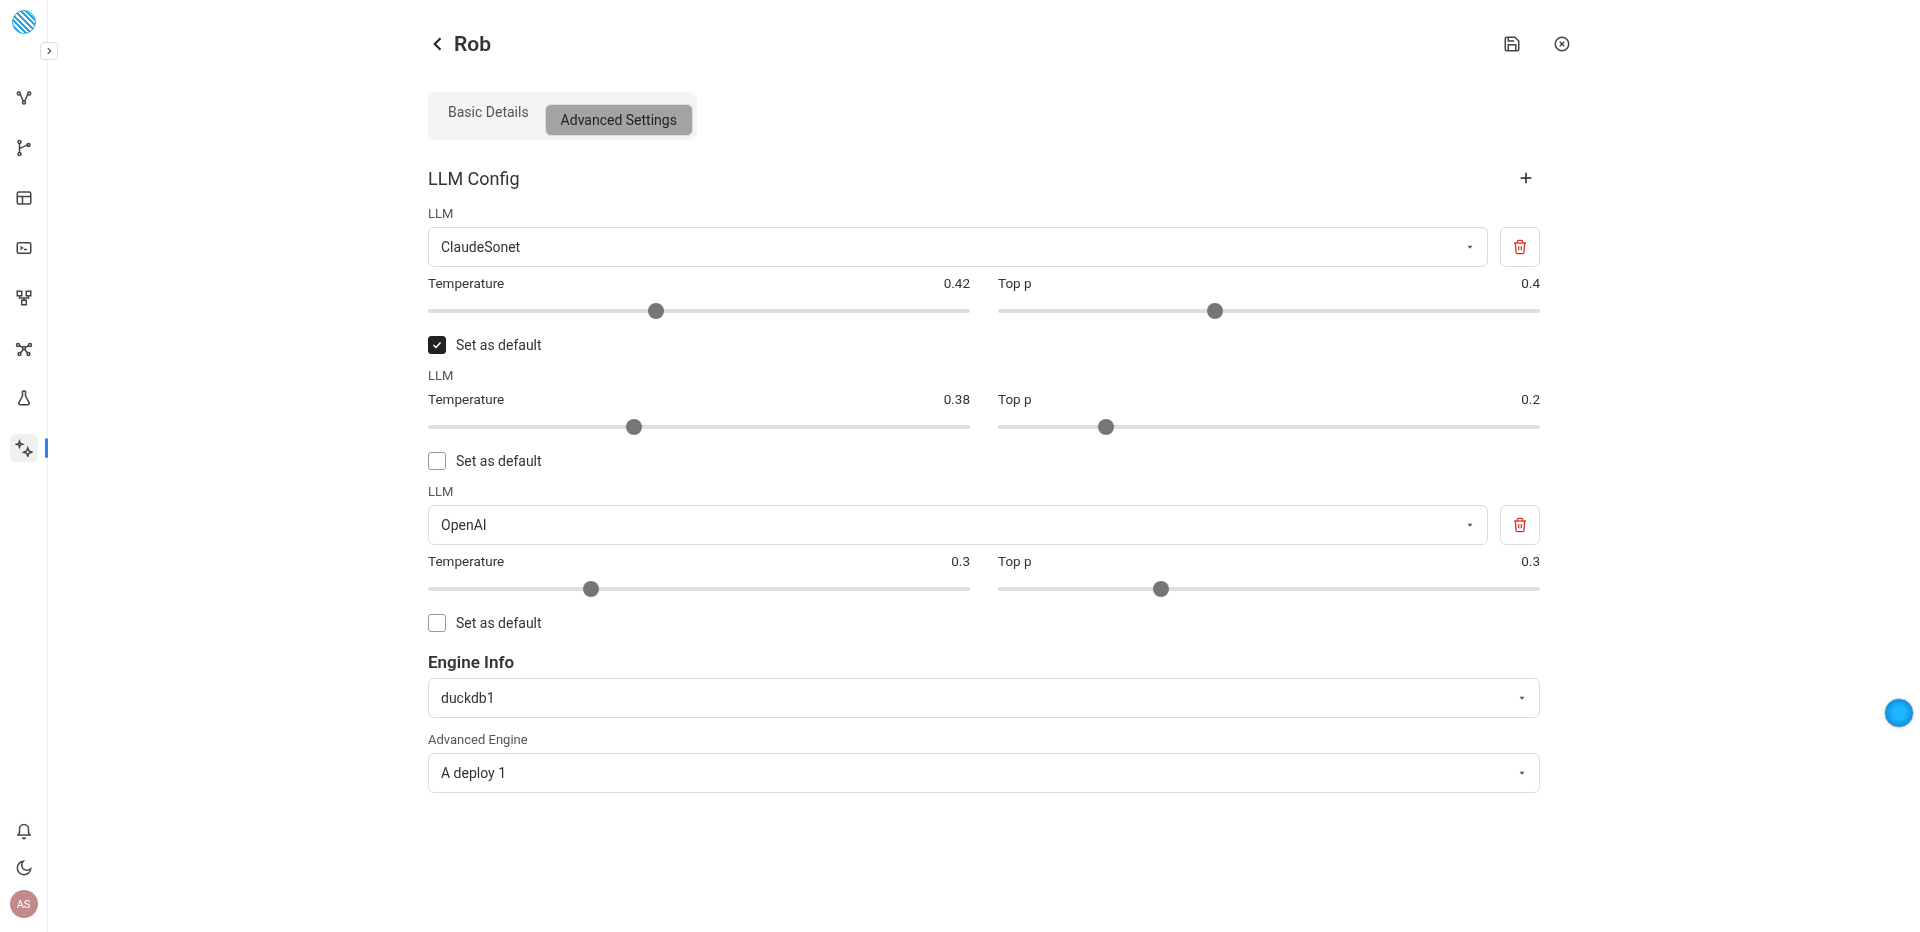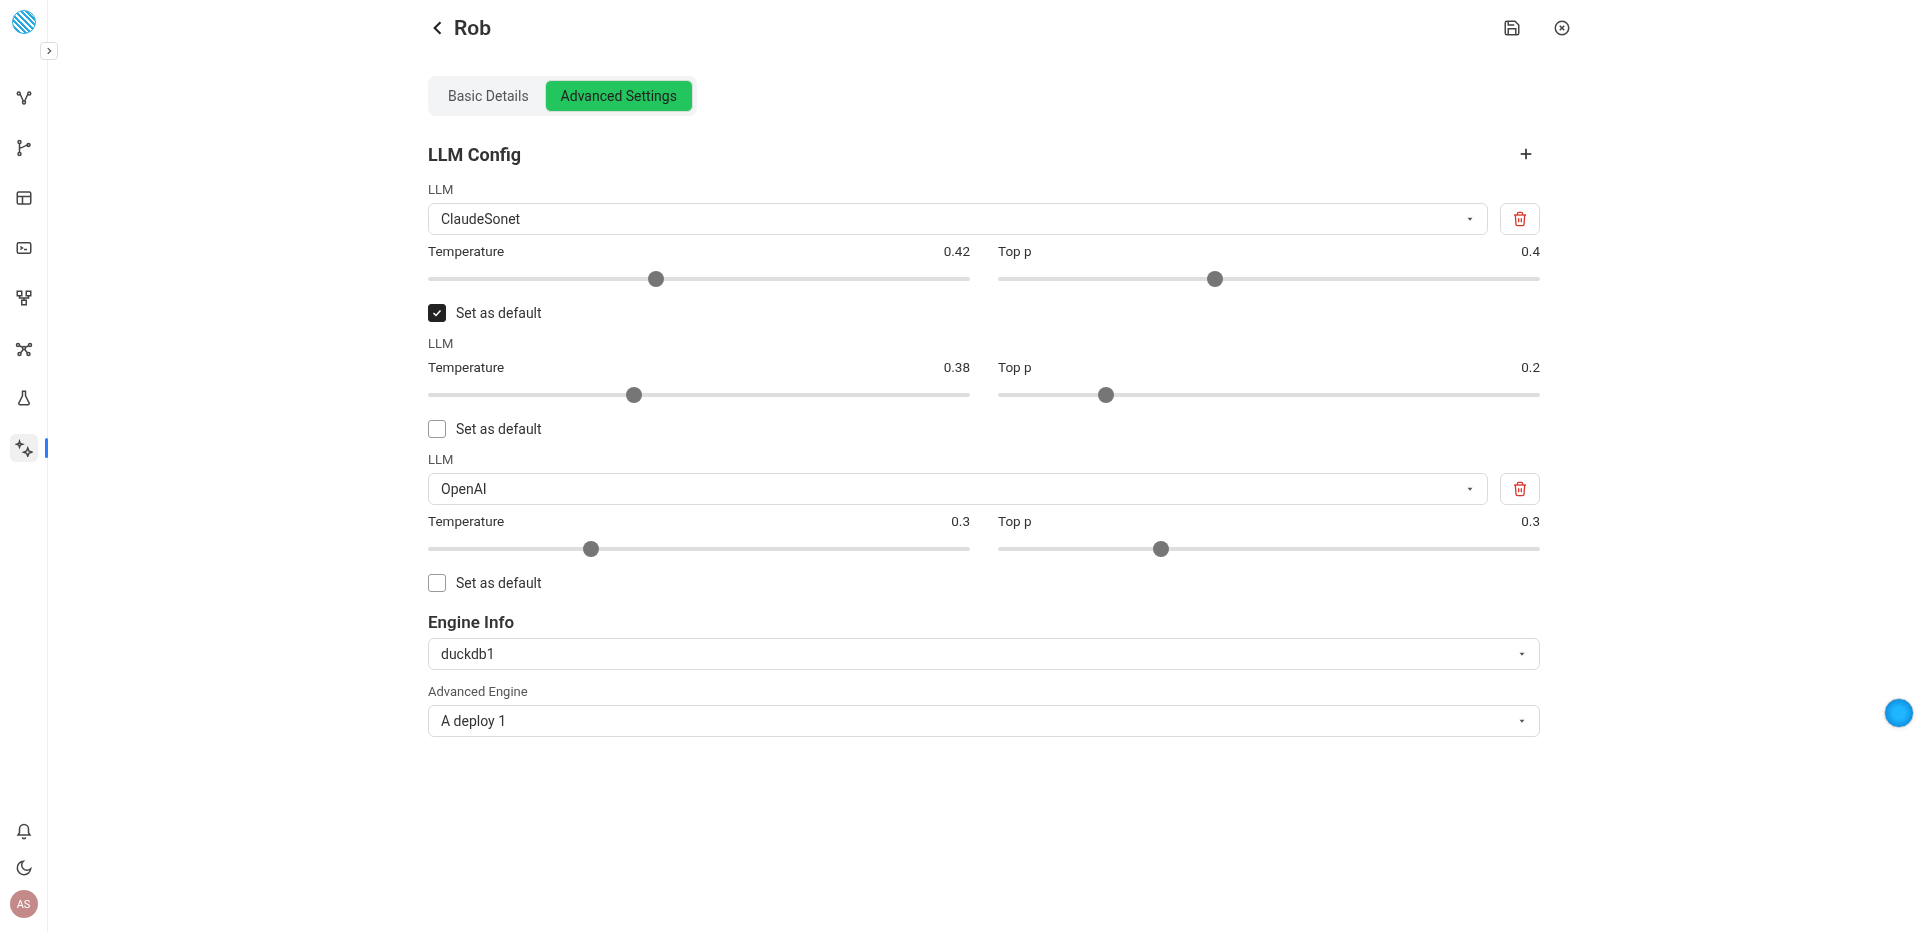--- a/index.html
+++ b/index.html
@@ -100,21 +100,21 @@
     position: absolute;
     left: 48px;
     top: 0;
     right: 0;
     bottom: 0;
     overflow-y: auto;
   }
   .topbar {
     display: flex;
     align-items: center;
-    padding: 14px 24px 14px 380px;
+    padding: 30px 24px 14px 380px;
   }
   .back-btn {
     cursor: pointer;
     padding-right: 6px;
     display: flex;
     align-items: center;
   }
   .page-title {
     font-size: 21px;
     font-weight: 600;
@@ -147,35 +147,36 @@
     margin: 20px 0 24px;
   }
   .tab {
     padding: 8px 16px;
     font-size: 14px;
     border-radius: 6px;
     cursor: pointer;
     color: #555;
   }
   .tab.active {
-    background: #22c55e;
+    background: #a3a3a3;
     border: 1px solid #ddd;
     color: #222;
     padding: 7px 15px;
+    margin-top: 8px;
   }
 
   .section-header {
     display: flex;
     align-items: center;
     justify-content: space-between;
     margin-bottom: 10px;
   }
   .section-title {
     font-size: 18px;
-    font-weight: 700;
+    font-weight: 400;
   }
   .section-title-sm {
     font-size: 17px;
     font-weight: 600;
     margin-top: 20px;
     margin-bottom: 6px;
   }
 
   .field-label {
     font-size: 13px;
@@ -187,21 +188,21 @@
 
   .row-with-delete {
     display: flex;
     gap: 12px;
     align-items: stretch;
   }
   .select-box {
     flex: 1;
     border: 1px solid #d9dbdd;
     border-radius: 6px;
-    height: 32px;
+    height: 40px;
     display: flex;
     align-items: center;
     padding: 0 12px;
     font-size: 14px;
     cursor: pointer;
     position: relative;
   }
   .select-box .caret {
     position: absolute;
     right: 12px;

